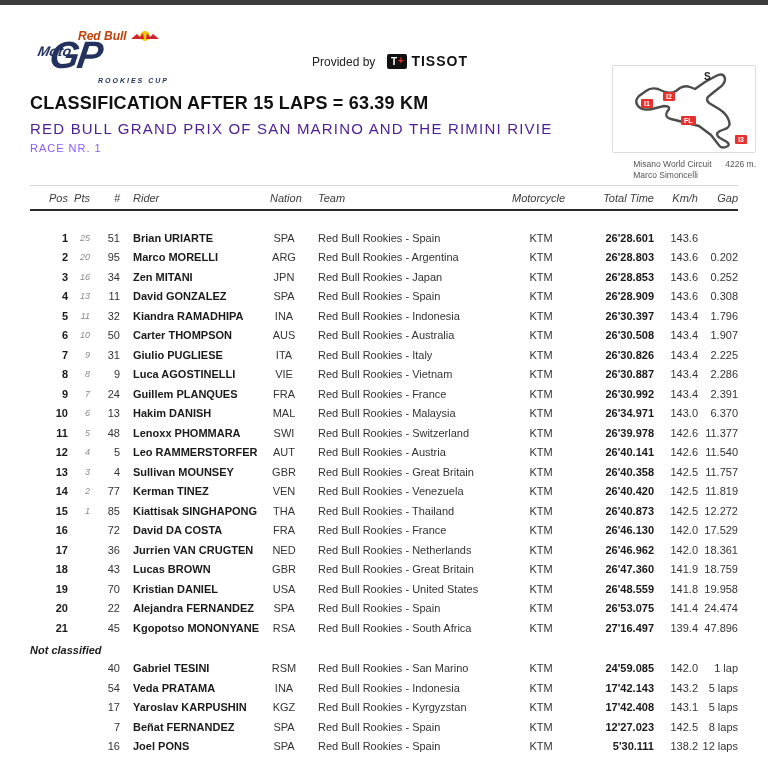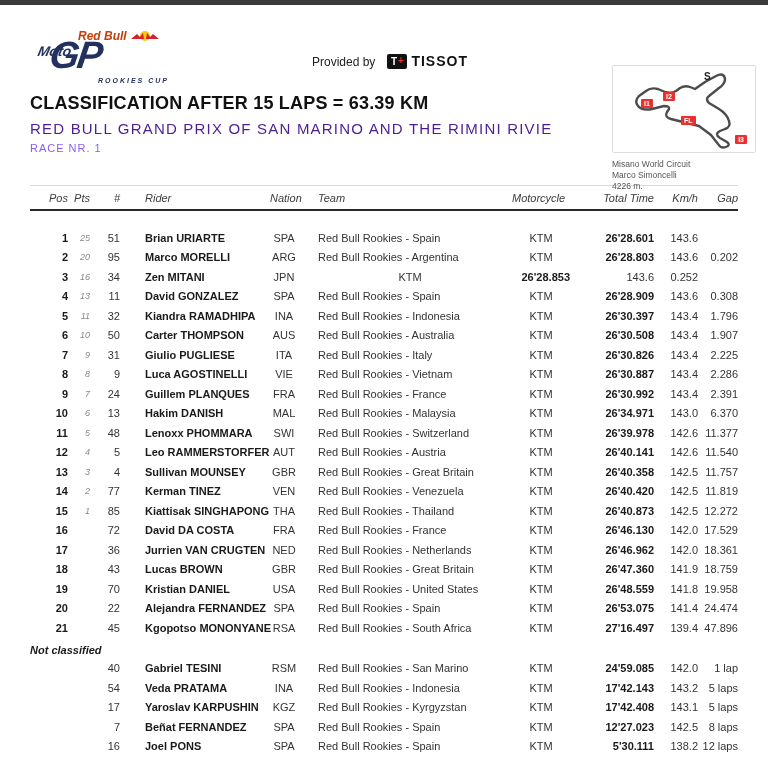--- a/index.html
+++ b/index.html
@@ -35,38 +35,38 @@
   .trackcard { position:absolute; right:12px; top:60px; width:144px; }
   .trackbox { width:144px; height:88px; border:1px solid #ddd; border-radius:2px; background:#fff; position:relative; }
   .trackbox svg { position:absolute; inset:0; }
   .tmark { position:absolute; font-size:7px; font-weight:bold; color:#fff; background:#e8312e; padding:1px 3px; border-radius:1px; }
   .tmark.start { background:transparent; color:#222; font-size:10px; font-weight:900; }
   .m-i1 { left:28px; top:33px; }
   .m-i2 { left:50px; top:26px; }
   .m-fl { left:68px; top:50px; }
   .m-i3 { right:8px; bottom:8px; }
   .m-s  { left:88px; top:4px; }
-  .trackcap { display:flex; justify-content:flex-end; margin-top:6px;flex-direction:column; }
+  .trackcap { display:flex; justify-content:flex-end; margin-top:6px; }
   .trackname { font-size:8.5px; color:#555; width:92px; line-height:1.3; }
   .tracklen { font-size:8.5px; color:#555; }
 
   
   .results { margin:0 30px; width:708px; }
   .thead { border-top:1px solid #d8d8d8; border-bottom:2px solid #2a2a2a; padding:6px 0 5px 0; }
   .thead-row, .trow { display:grid; grid-template-columns:38px 24px 28px 140px 48px 204px 58px 84px 44px 40px; align-items:center; }
   .thead-row .c { font-size:11px; font-style:italic; color:#3c3c3c; }
 
   .tbody { padding-top:17px; }
   .trow { height:19.5px; font-size:11px; color:#333; }
 
   .c { white-space:nowrap; overflow:visible; }
   .c-pos { text-align:right; font-weight:bold; color:#1a1a1a; }
   .c-pts { text-align:right; font-size:9px; font-style:italic; color:#8a8a8a; padding-right:2px; }
   .c-num { text-align:right; }
-  .c-rider { padding-left:25px; font-weight:bold; color:#1a1a1a; }
+  .c-rider { padding-left:13px; font-weight:bold; color:#1a1a1a; }
   .c-nation { text-align:center; }
   .c-team { padding-left:10px; }
   .c-motorcycle { text-align:center; }
   .c-total_time { text-align:right; font-weight:bold; color:#1a1a1a; }
   .c-kmh { text-align:right; }
   .c-gap { text-align:right; }
 
   .thead-row .c-pos, .thead-row .c-rider, .thead-row .c-total_time { font-weight:normal; color:#3c3c3c; }
   .thead-row .c-nation { text-align:left; padding-left:2px;margin-left:8px; }
   .thead-row .c-motorcycle { text-align:left; }
@@ -203,20 +203,21 @@
         <span class="c c-total_time">26'28.803</span>
         <span class="c c-kmh">143.6</span>
         <span class="c c-gap">0.202</span>
       </div>
       <div class="trow">
         <span class="c c-pos">3</span>
         <span class="c c-pts">16</span>
         <span class="c c-num">34</span>
         <span class="c c-rider">Zen MITANI</span>
         <span class="c c-nation">JPN</span>
+        <span class="c c-team">Red Bull Rookies - Japan</span>
         <span class="c c-motorcycle">KTM</span>
         <span class="c c-total_time">26'28.853</span>
         <span class="c c-kmh">143.6</span>
         <span class="c c-gap">0.252</span>
       </div>
       <div class="trow">
         <span class="c c-pos">4</span>
         <span class="c c-pts">13</span>
         <span class="c c-num">11</span>
         <span class="c c-rider">David GONZALEZ</span>

